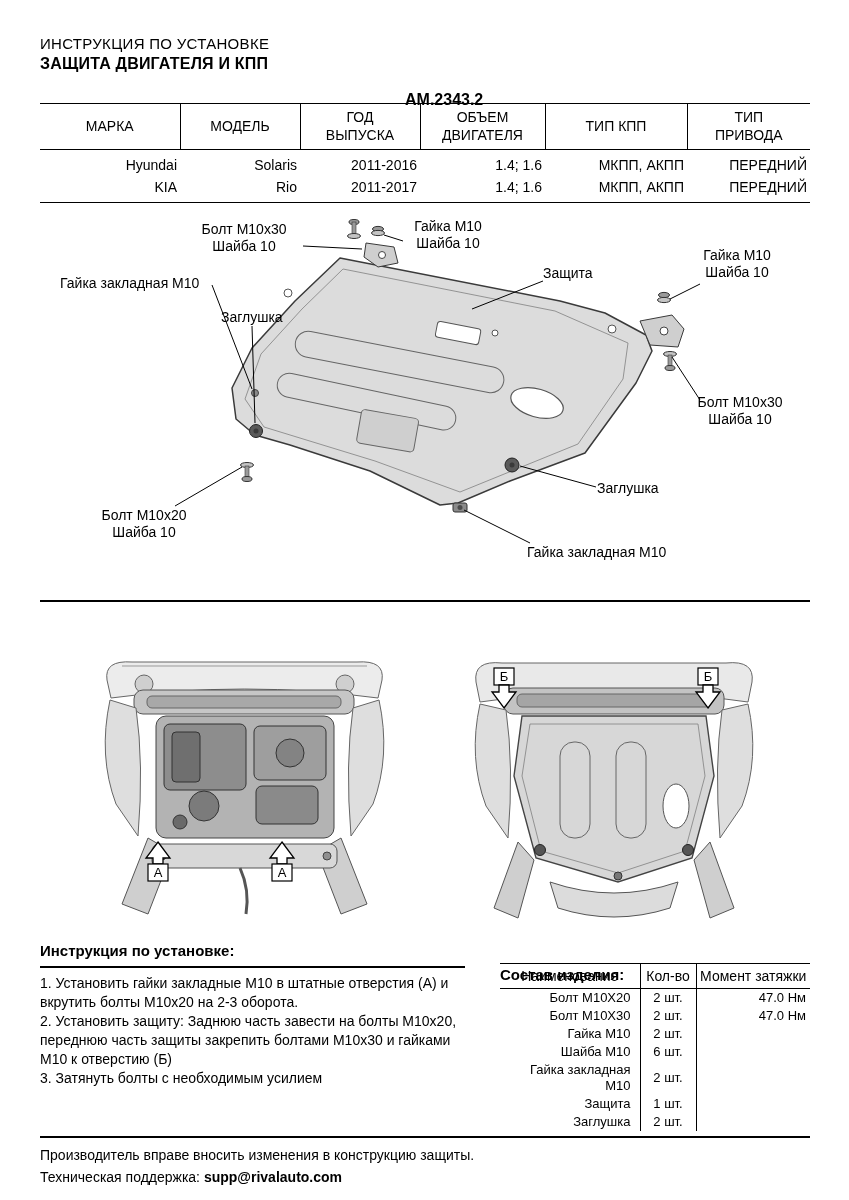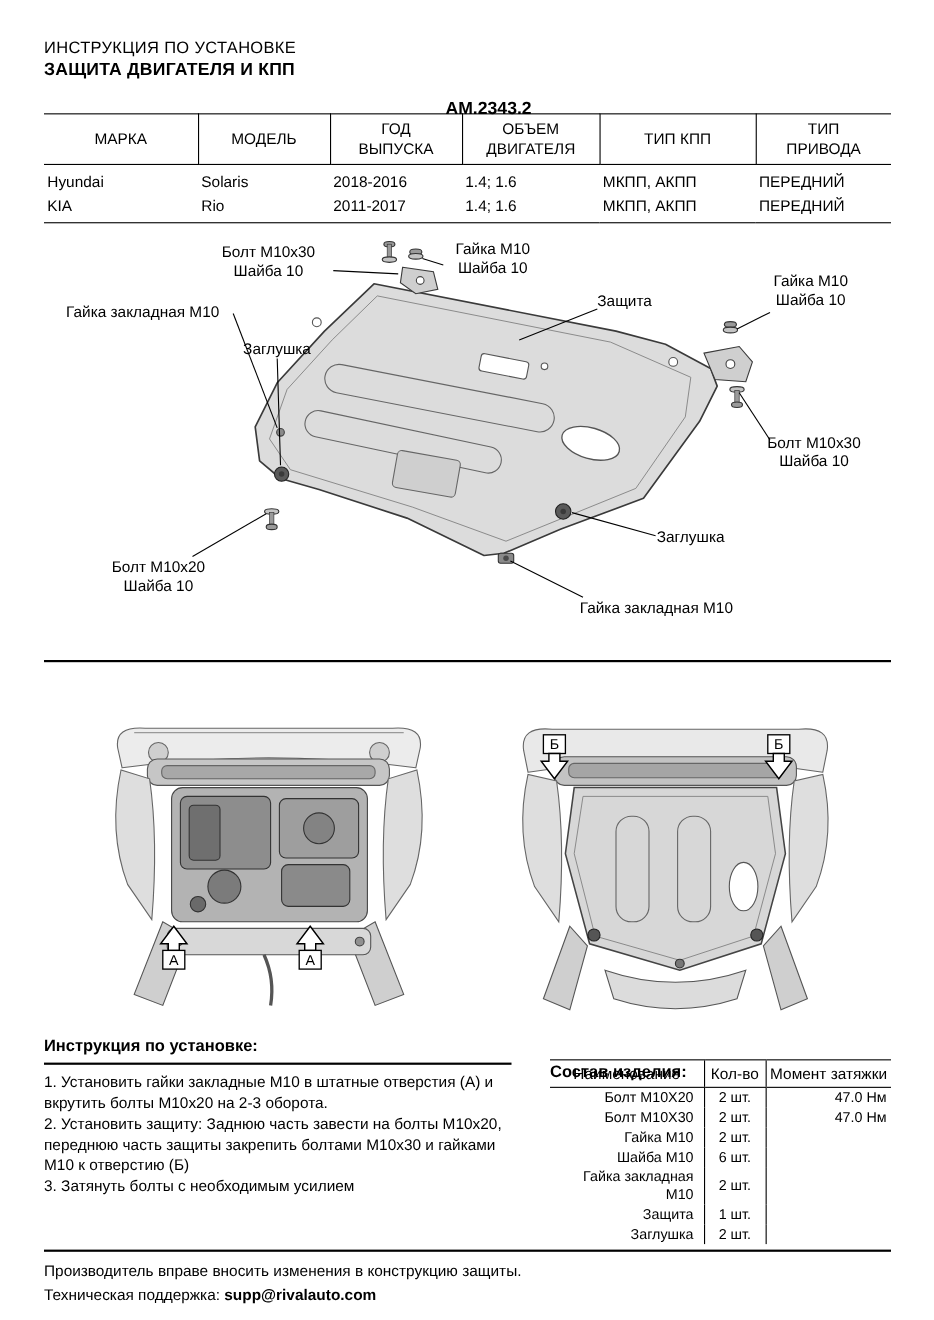--- a/index.html
+++ b/index.html
@@ -11,21 +11,21 @@
   .hdr-line1 { left:40px; top:35px; font-size:15px; letter-spacing:.3px; }
   .hdr-line2 { left:40px; top:55px; font-size:16px; font-weight:bold; letter-spacing:.2px; }
   .hdr-part  { left:405px; top:55px; font-size:16px; font-weight:bold;margin-top:36px; }
 
   table.spec { position:absolute; left:40px; top:103px; width:770px; border-collapse:collapse; font-size:14px; table-layout:fixed; }
   .spec th { font-weight:normal; padding:5px 3px; white-space:pre-line; line-height:1.25;
              border-top:1.6px solid #000; border-bottom:1.6px solid #000;
              border-left:1px solid #000; border-right:1px solid #000; text-align:center; }
   .spec th:first-child { border-left:none; }
   .spec th:last-child { border-right:none; }
-  .spec td { text-align:left; padding:3px 3px; }
+  .spec td { text-align:right; padding:3px 3px; }
   .spec tbody tr:first-child td { padding-top:7px; }
   .spec tbody tr:last-child td { border-bottom:1.6px solid #000; padding-bottom:7px; }
 
   .callout { position:absolute; font-size:14px; line-height:17px; }
   .callout .cl { display:block; }
 
   .rule { background:#000; height:1.6px; }
 
   .instr-head { left:40px; top:942px; font-size:15px; font-weight:bold; }
   .instr-steps { left:40px; top:974px; width:428px; font-size:14px; line-height:19px; }
@@ -75,21 +75,21 @@
 ДВИГАТЕЛЯ</th>
         <th>ТИП КПП</th>
         <th>ТИП
 ПРИВОДА</th>
       </tr>
     </thead>
     <tbody>
       <tr>
         <td>Hyundai</td>
         <td>Solaris</td>
-        <td>2018-2016</td>
+        <td>2011-2016</td>
         <td>1.4; 1.6</td>
         <td>МКПП, АКПП</td>
         <td>ПЕРЕДНИЙ</td>
       </tr>
       <tr>
         <td>KIA</td>
         <td>Rio</td>
         <td>2011-2017</td>
         <td>1.4; 1.6</td>
         <td>МКПП, АКПП</td>

